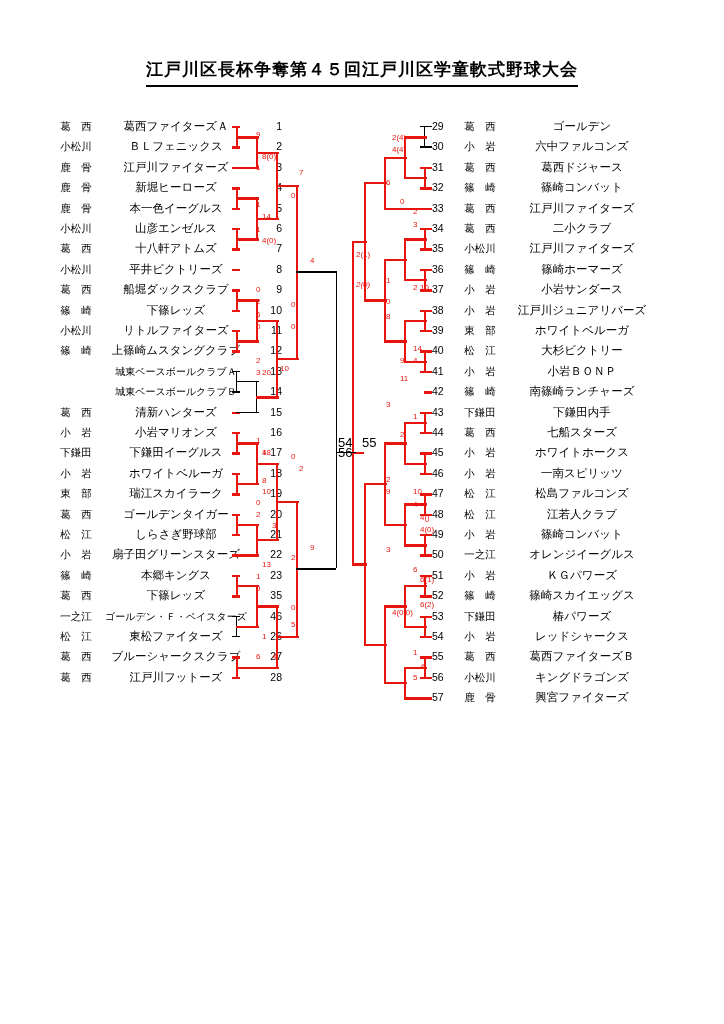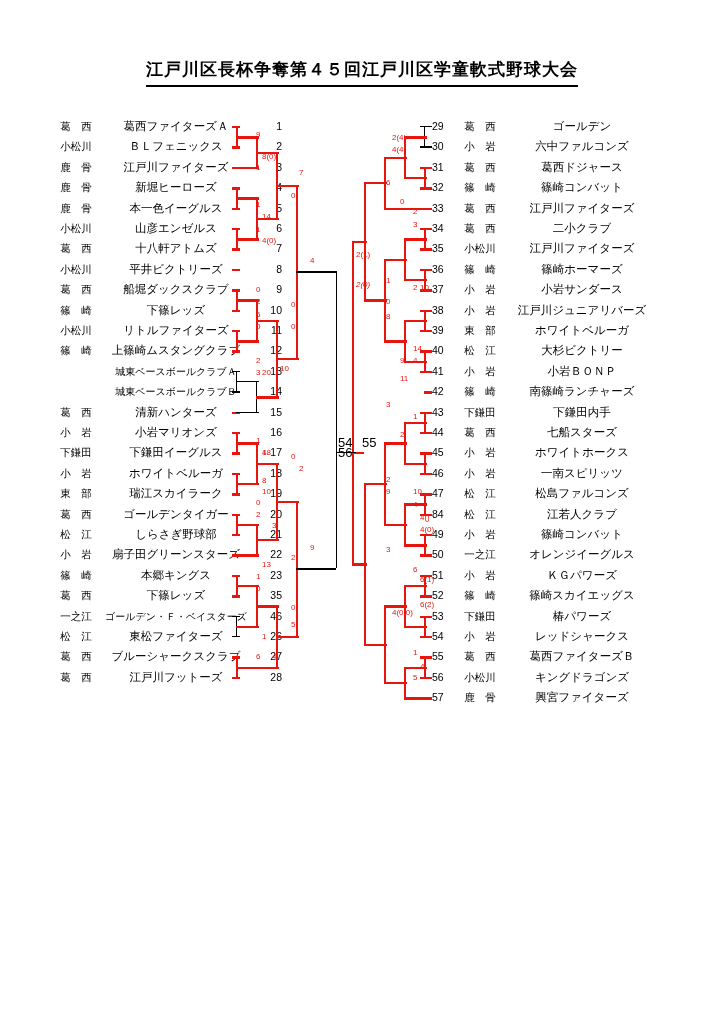--- a/index.html
+++ b/index.html
@@ -352,21 +352,21 @@
         <span class="num">46</span>
       </div>
       <div class="team-row right" style="top: 485.2px; left: 432px; width: 240px;">
         <span class="club">松　江</span>
         <span class="tname">松島ファルコンズ</span>
         <span class="num">47</span>
       </div>
       <div class="team-row right" style="top: 505.6px; left: 432px; width: 240px;">
         <span class="club">松　江</span>
         <span class="tname">江若人クラブ</span>
-        <span class="num">84</span>
+        <span class="num">48</span>
       </div>
       <div class="team-row right" style="top: 526px; left: 432px; width: 240px;">
         <span class="club">小　岩</span>
         <span class="tname">篠崎コンバット</span>
         <span class="num">49</span>
       </div>
       <div class="team-row right" style="top: 546.4px; left: 432px; width: 240px;">
         <span class="club">一之江</span>
         <span class="tname">オレンジイーグルス</span>
         <span class="num">50</span>

